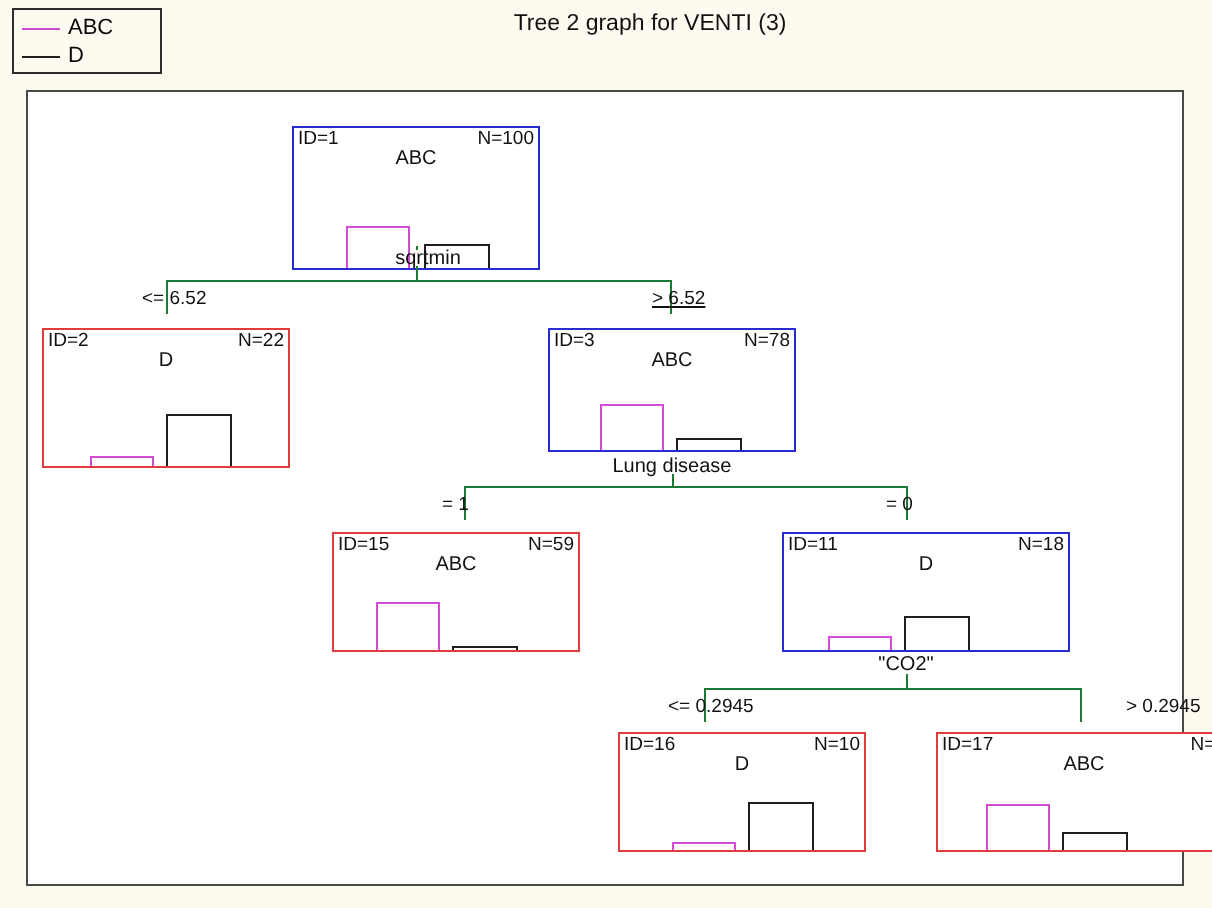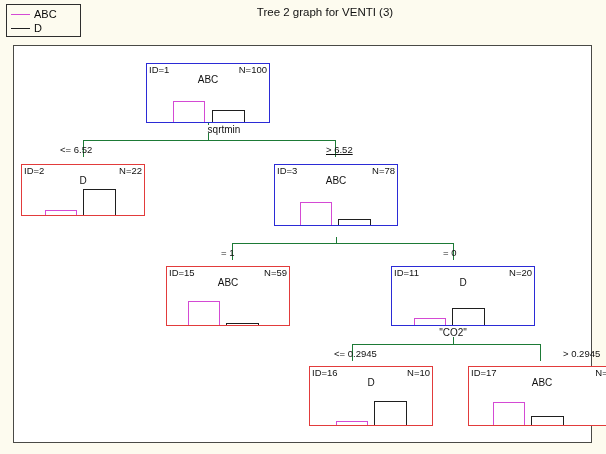--- a/index.html
+++ b/index.html
@@ -77,79 +77,80 @@
       <span class="legend-label">D</span>
     </div>
   </div>
 
   <div class="title-block">
     <div class="title-main">Tree 2 graph for VENTI (3)</div>
   </div>
 
   <div class="plot-frame"></div>
 
-  <div class="node internal" style="left:146px;top:63px;width:124px;height:60px;">
+  <div class="node internal" style="left:146px;top:63px;width:124px;height:72px;">
     <span class="node-id">ID=1</span>
     <span class="node-n">N=100</span>
     <span class="node-class">ABC</span>
     <div class="bars">
       <div class="bar abc" style="left:26px;width:32px;height:21px;"></div>
       <div class="bar d" style="left:65px;width:33px;height:12px;"></div>
     </div>
   </div>
 
-  <div class="split-var" style="left:162px;top:124px;width:124px;text-align:center;">sqrtmin</div>
+  <div class="split-var" style="left:152px;top:124px;width:124px;text-align:center;">sqrtmin</div>
   <div class="vline" style="left:208px;top:123px;height:2px;"></div>
   <div class="hline" style="left:83px;top:140px;width:252px;"></div>
   <div class="vline" style="left:83px;top:140px;height:17px;"></div>
   <div class="vline" style="left:335px;top:140px;height:17px;"></div>
   <div class="vline" style="left:208px;top:133px;height:8px;"></div>
-  <div class="edge-label" style="left:60px;top:144px;">&lt;= 6.52</div>
+  <div class="edge-label" style="left:71px;top:144px;">&lt;= 6.52</div>
   <div class="edge-label" style="left:326px;top:144px;text-decoration:underline;">&gt; 6.52</div>
 
-  <div class="node terminal" style="left:21px;top:164px;width:124px;height:52px;">
+  <div class="node terminal" style="left:21px;top:164px;width:124px;height:70px;">
     <span class="node-id">ID=2</span>
     <span class="node-n">N=22</span>
     <span class="node-class">D</span>
     <div class="bars">
       <div class="bar abc" style="left:23px;width:32px;height:5px;"></div>
       <div class="bar d" style="left:61px;width:33px;height:26px;"></div>
     </div>
   </div>
 
   <div class="node internal" style="left:274px;top:164px;width:124px;height:62px;">
     <span class="node-id">ID=3</span>
     <span class="node-n">N=78</span>
     <span class="node-class">ABC</span>
     <div class="bars">
       <div class="bar abc" style="left:25px;width:32px;height:23px;"></div>
       <div class="bar d" style="left:63px;width:33px;height:6px;"></div>
     </div>
   </div>
 
+  <div class="split-var" style="left:274px;top:228px;width:124px;">Lung disease</div>
   <div class="hline" style="left:232px;top:243px;width:221px;"></div>
   <div class="vline" style="left:336px;top:237px;height:7px;"></div>
   <div class="vline" style="left:232px;top:243px;height:17px;"></div>
   <div class="vline" style="left:453px;top:243px;height:17px;"></div>
   <div class="edge-label" style="left:221px;top:247px;">= 1</div>
   <div class="edge-label" style="left:443px;top:247px;">= 0</div>
 
   <div class="node terminal" style="left:166px;top:266px;width:124px;height:60px;">
     <span class="node-id">ID=15</span>
     <span class="node-n">N=59</span>
     <span class="node-class">ABC</span>
     <div class="bars">
       <div class="bar abc" style="left:21px;width:32px;height:24px;"></div>
       <div class="bar d" style="left:59px;width:33px;height:2px;"></div>
     </div>
   </div>
 
   <div class="node internal" style="left:391px;top:266px;width:144px;height:60px;">
     <span class="node-id">ID=11</span>
-    <span class="node-n">N=20</span>
+    <span class="node-n">N=18</span>
     <span class="node-class">D</span>
     <div class="bars">
       <div class="bar abc" style="left:22px;width:32px;height:7px;"></div>
       <div class="bar d" style="left:60px;width:33px;height:17px;"></div>
     </div>
   </div>
 
   <div class="split-var" style="left:391px;top:327px;width:124px;">"CO2"</div>
   <div class="hline" style="left:352px;top:344px;width:188px;"></div>
   <div class="vline" style="left:453px;top:337px;height:8px;"></div>

